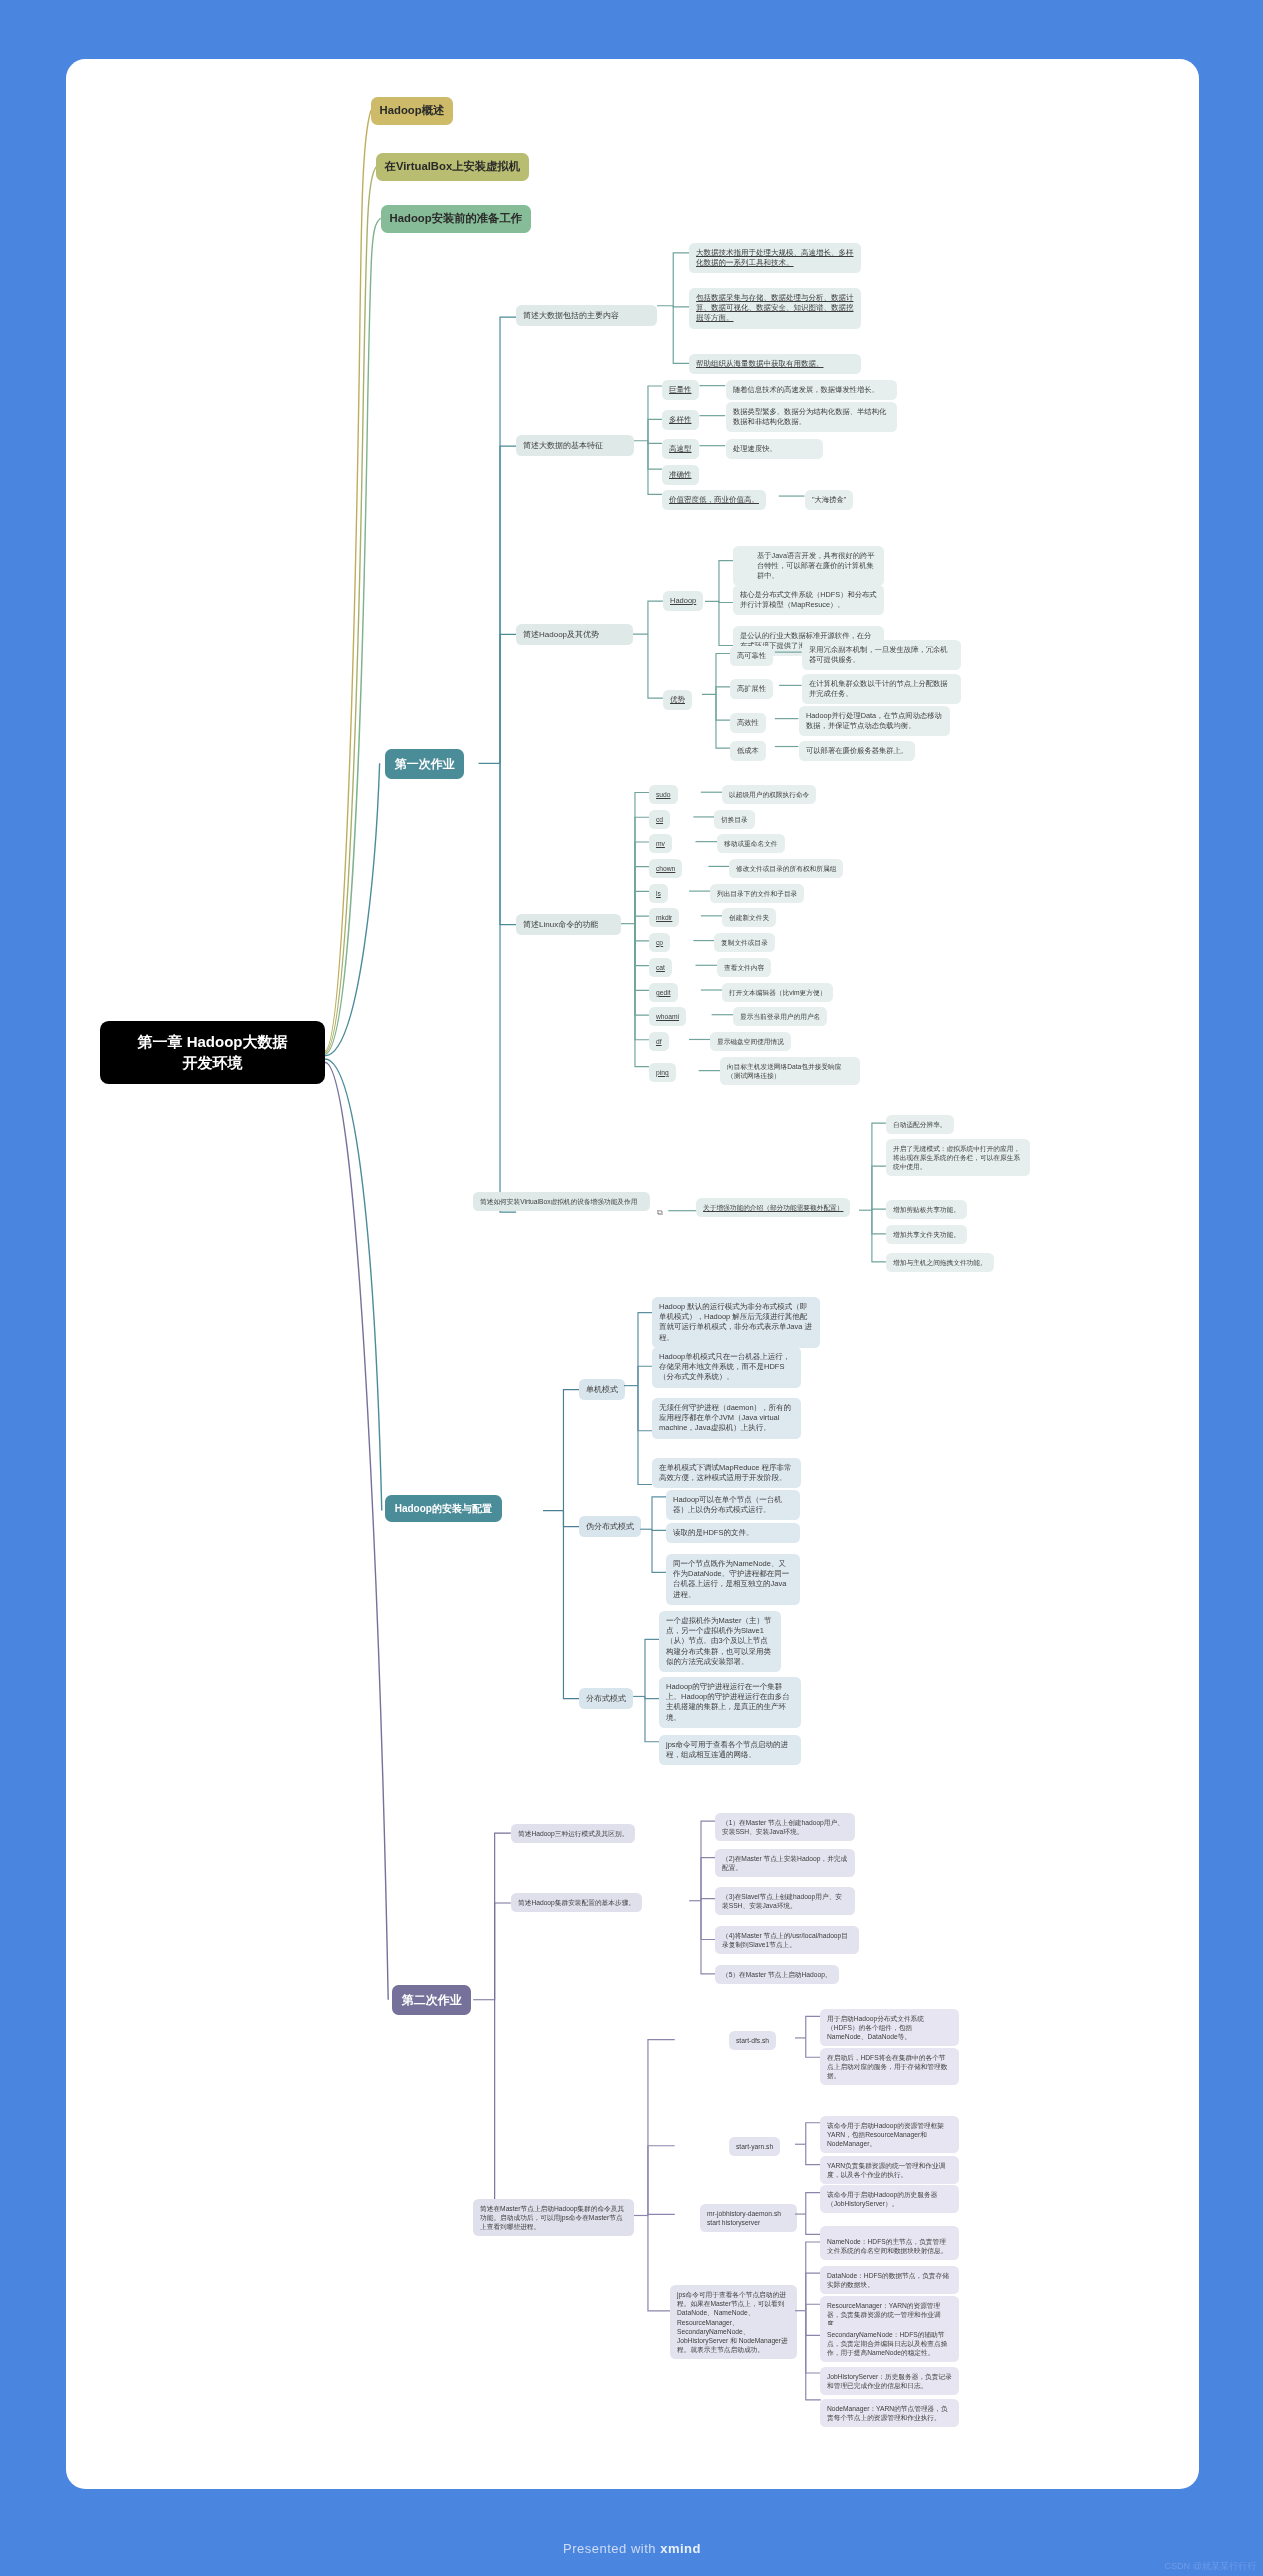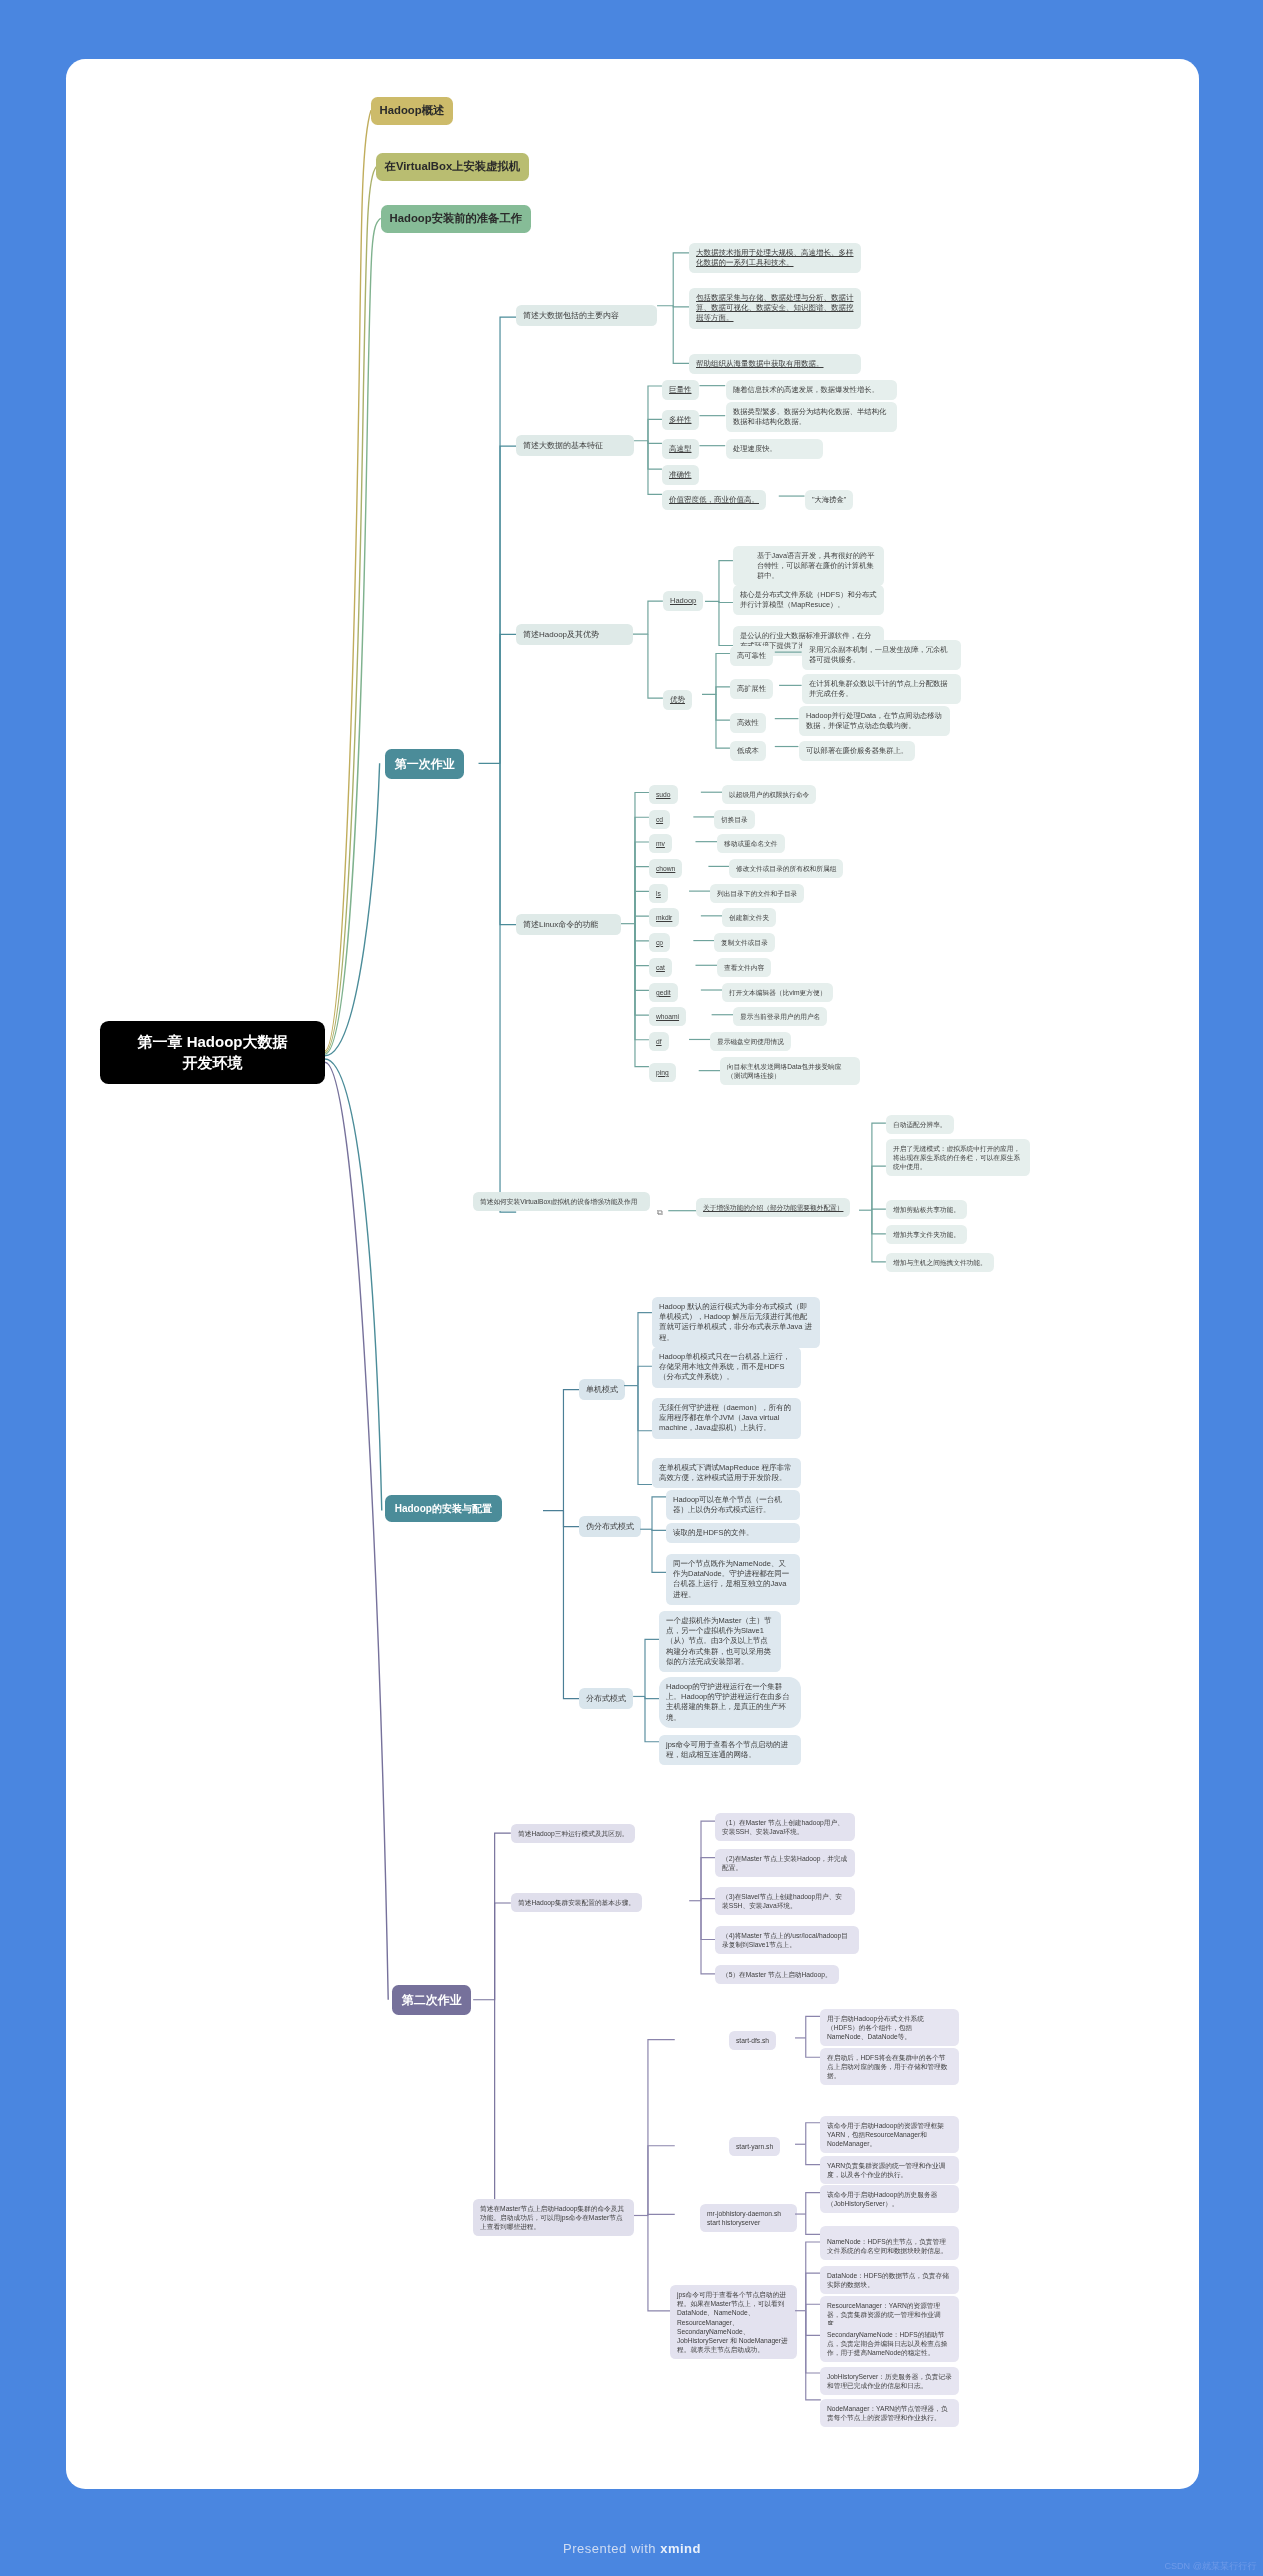--- a/index.html
+++ b/index.html
@@ -326,21 +326,21 @@
 <div class="node b2" style="left:579px; top:1688px;">分布式模式</div>
 <svg style="position:absolute;left:633px;top:1607px;width:38px;height:194px" viewBox="0 0 70 360" width="38" height="194">
   <g fill="none" stroke="#5b8fa0" stroke-width="2.2">
     <path d="M0 166 H 22"></path>
     <path d="M22 166 V 60 H 48"></path>
       <path d="M22 166 V 170 H 48"></path>
       <path d="M22 166 V 250 H 48"></path>
   </g>
 </svg>
 <div class="node b3" style="left:659px; top:1611px; width:122px;">一个虚拟机作为Master（主）节点，另一个虚拟机作为Slave1（从）节点。由3个及以上节点构建分布式集群，也可以采用类似的方法完成安装部署。</div>
-<div class="node b3" style="left:659px; top:1677px; width:142px;border-radius:12px;">Hadoop的守护进程运行在一个集群上。Hadoop的守护进程运行在由多台主机搭建的集群上，是真正的生产环境。</div>
+<div class="node b3" style="left:659px; top:1677px; width:142px;">Hadoop的守护进程运行在一个集群上。Hadoop的守护进程运行在由多台主机搭建的集群上，是真正的生产环境。</div>
 <div class="node b3" style="left:659px; top:1735px; width:142px;">jps命令可用于查看各个节点启动的进程，组成相互连通的网络。</div>
 
 <div class="node p2 tiny" style="left:511px; top:1824px;">简述Hadoop三种运行模式及其区别。</div>
 
 <div class="node p2 tiny" style="left:511px; top:1893px;">简述Hadoop集群安装配置的基本步骤。</div>
 <svg style="position:absolute;left:689px;top:1806px;width:38px;height:183px" viewBox="0 0 70 340" width="38" height="183">
   <g fill="none" stroke="#8b85ac" stroke-width="2.2">
     <path d="M0 176 H 22"></path>
     <path d="M22 176 V 28 H 48"></path>
       <path d="M22 176 V 96 H 48"></path>

